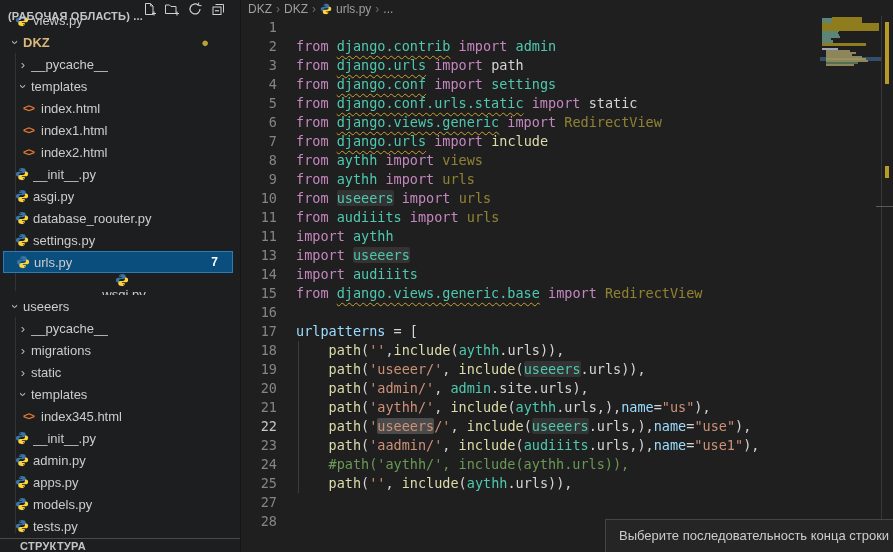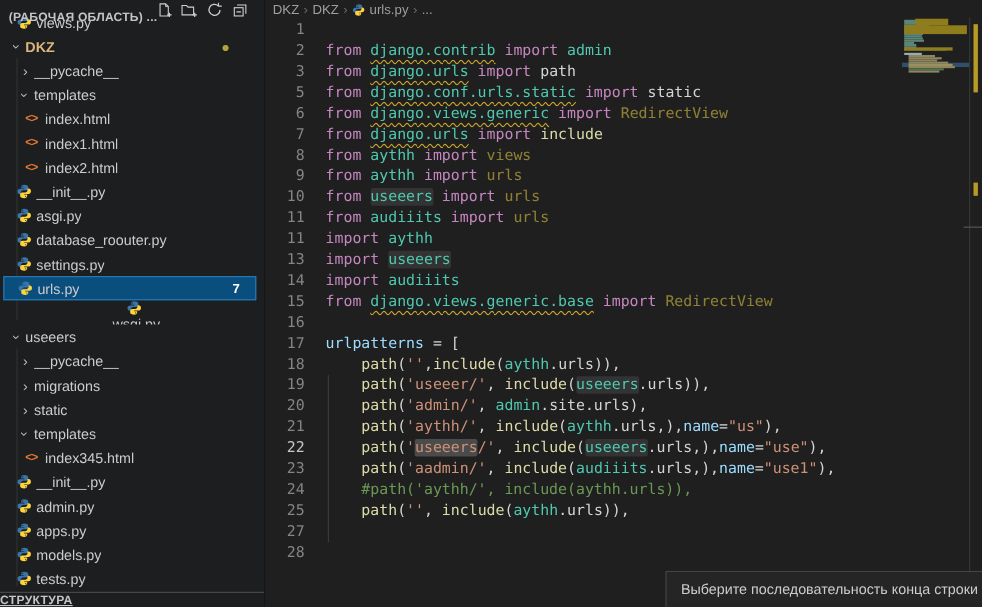--- a/index.html
+++ b/index.html
@@ -19,21 +19,21 @@
   .chev.exp{transform:rotate(90deg);}
   .fico{width:18px;flex:none;display:flex;align-items:center;justify-content:flex-start;}
   .html-ico{color:#e37933;font-size:11px;font-weight:bold;letter-spacing:-1px;}
   .lbl{font-size:13px;color:#cccccc;white-space:nowrap;overflow:hidden;}
   .lbl.folder-mod{color:#dcb67a;font-weight:bold;}
   .badge{position:absolute;right:14px;font-size:12px;color:#ffffff;font-weight:bold;}
   .gitdot{position:absolute;right:24px;font-size:13px;color:#b5a33a;}
   .tguide{position:absolute;width:1px;background:#333;left:15px;}
   .sb-section{position:absolute;left:0;bottom:0;width:240px;height:13px;border-top:1px solid #4a4a4a;
               background:#1d1e1f;display:flex;align-items:center;z-index:6;}
-  .sb-section span{font-size:11px;font-weight:bold;color:#c5c5c5;padding-left:0;letter-spacing:.3px;text-decoration:underline;}
+  .sb-section span{font-size:11px;font-weight:bold;color:#c5c5c5;padding-left:20px;letter-spacing:.3px;}
   
   .editor{position:absolute;left:241px;top:0;right:0;bottom:0;background:#1f1f1f;}
   .breadcrumb{position:absolute;left:7px;top:0;height:17px;display:flex;align-items:center;gap:4px;
               font-size:12px;color:#9f9f9f;}
   .bc-sep{color:#6d6d6d;font-size:12px;}
   .bc-item{cursor:pointer;}
   .code-wrap{position:absolute;left:0;top:18px;width:575px;}
   .line{height:19px;white-space:pre;font-family:"DejaVu Sans Mono",monospace;font-size:13.5px;line-height:19px;}
   .ln{display:inline-block;width:36px;text-align:right;color:#858585;margin-right:19px;
       font-family:"DejaVu Sans Mono",monospace;}
@@ -283,20 +283,21 @@
         </span>
         <span class="bc-item">urls.py</span>
         <span class="bc-sep">›</span>
         <span class="bc-item">...</span>
       </div>
     <div class="ind-guide" style="top:341px;height:152px;"></div>
     <div class="code-wrap" id="codeWrap">
         <div class="line"><span class="ln">1</span></div>
         <div class="line"><span class="ln">2</span><span class="t-k">from</span><span class="t-d"> </span><span class="t-mw">django.contrib</span><span class="t-d"> </span><span class="t-k">import</span><span class="t-d"> </span><span class="t-m">admin</span></div>
         <div class="line"><span class="ln">3</span><span class="t-k">from</span><span class="t-d"> </span><span class="t-mw">django.urls</span><span class="t-d"> </span><span class="t-k">import</span><span class="t-d"> </span><span class="t-d">path</span></div>
+        <div class="line"><span class="ln">4</span><span class="t-k">from</span><span class="t-d"> </span><span class="t-mw">django.conf</span><span class="t-d"> </span><span class="t-k">import</span><span class="t-d"> </span><span class="t-m">settings</span></div>
         <div class="line"><span class="ln">5</span><span class="t-k">from</span><span class="t-d"> </span><span class="t-mw">django.conf.urls.static</span><span class="t-d"> </span><span class="t-k">import</span><span class="t-d"> </span><span class="t-d">static</span></div>
         <div class="line"><span class="ln">6</span><span class="t-k">from</span><span class="t-d"> </span><span class="t-mw">django.views.generic</span><span class="t-d"> </span><span class="t-k">import</span><span class="t-d"> </span><span class="t-dim">RedirectView</span></div>
         <div class="line"><span class="ln">7</span><span class="t-k">from</span><span class="t-d"> </span><span class="t-mw">django.urls</span><span class="t-d"> </span><span class="t-k">import</span><span class="t-d"> </span><span class="t-fn">include</span></div>
         <div class="line"><span class="ln">8</span><span class="t-k">from</span><span class="t-d"> </span><span class="t-m">aythh</span><span class="t-d"> </span><span class="t-k">import</span><span class="t-d"> </span><span class="t-dim">views</span></div>
         <div class="line"><span class="ln">9</span><span class="t-k">from</span><span class="t-d"> </span><span class="t-m">aythh</span><span class="t-d"> </span><span class="t-k">import</span><span class="t-d"> </span><span class="t-dim">urls</span></div>
         <div class="line"><span class="ln">10</span><span class="t-k">from</span><span class="t-d"> </span><span class="t-m t-occ">useeers</span><span class="t-d"> </span><span class="t-k">import</span><span class="t-d"> </span><span class="t-dim">urls</span></div>
         <div class="line"><span class="ln">11</span><span class="t-k">from</span><span class="t-d"> </span><span class="t-m">audiiits</span><span class="t-d"> </span><span class="t-k">import</span><span class="t-d"> </span><span class="t-dim">urls</span></div>
         <div class="line"><span class="ln">11</span><span class="t-k">import</span><span class="t-d"> </span><span class="t-m">aythh</span></div>
         <div class="line"><span class="ln">13</span><span class="t-k">import</span><span class="t-d"> </span><span class="t-m t-occ">useeers</span></div>
         <div class="line"><span class="ln">14</span><span class="t-k">import</span><span class="t-d"> </span><span class="t-m">audiiits</span></div>

